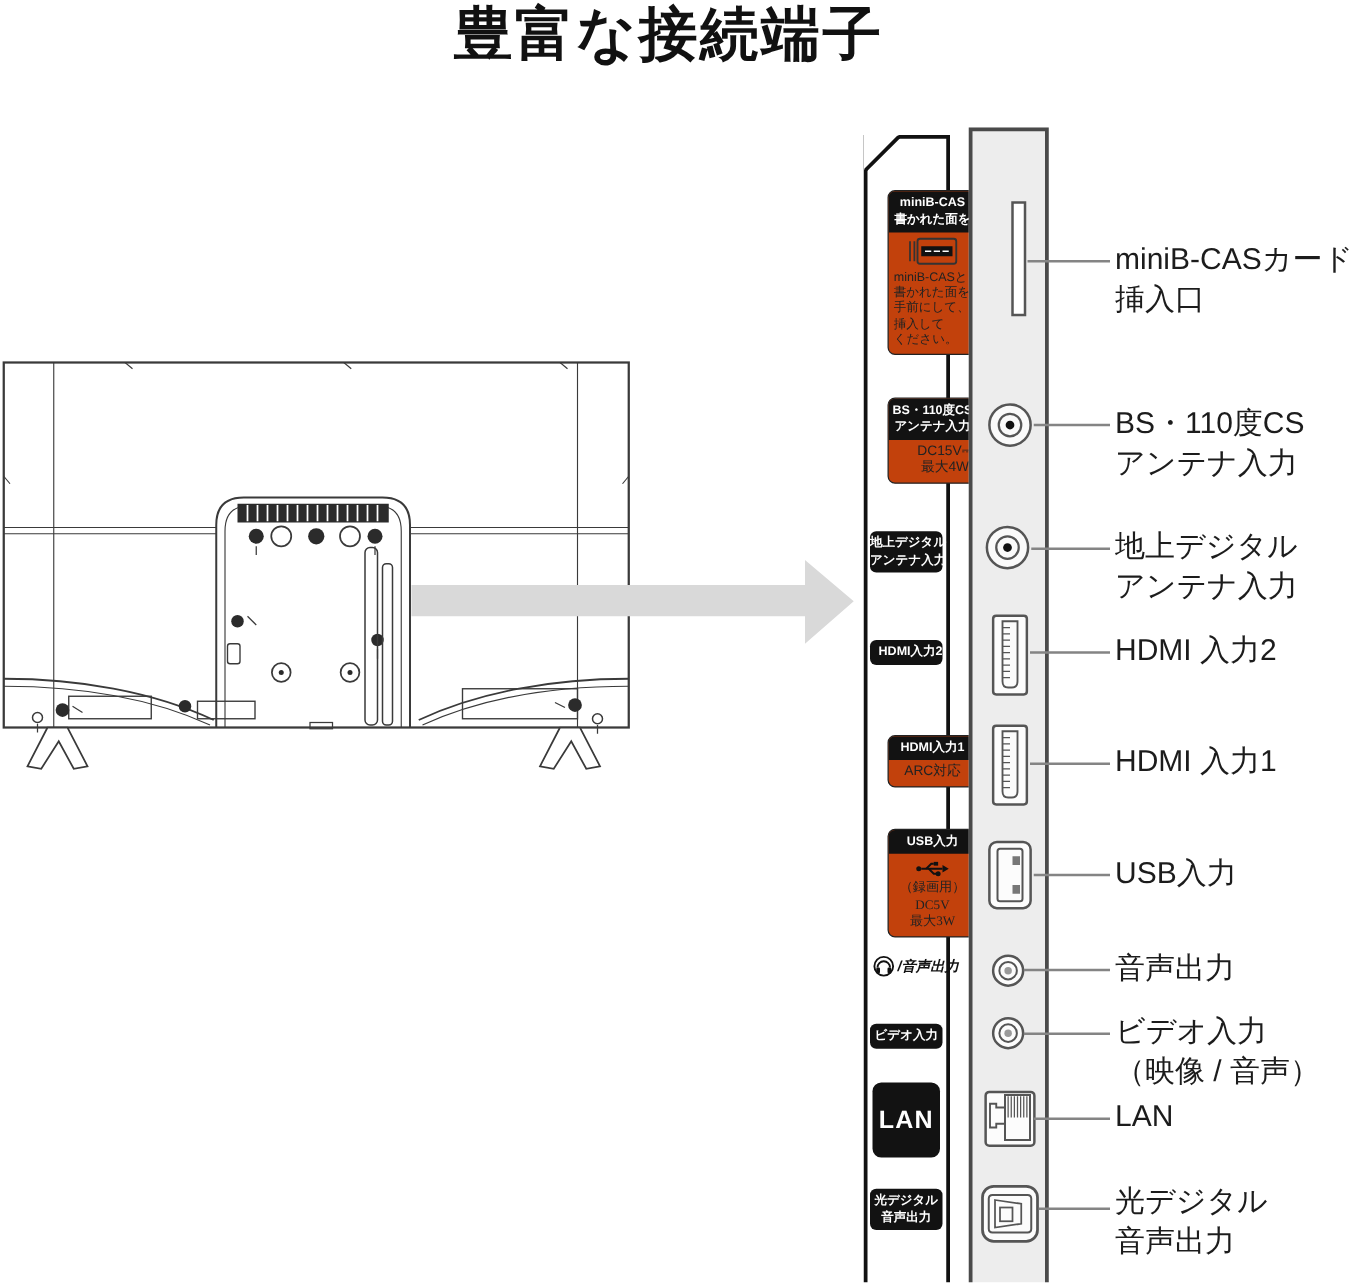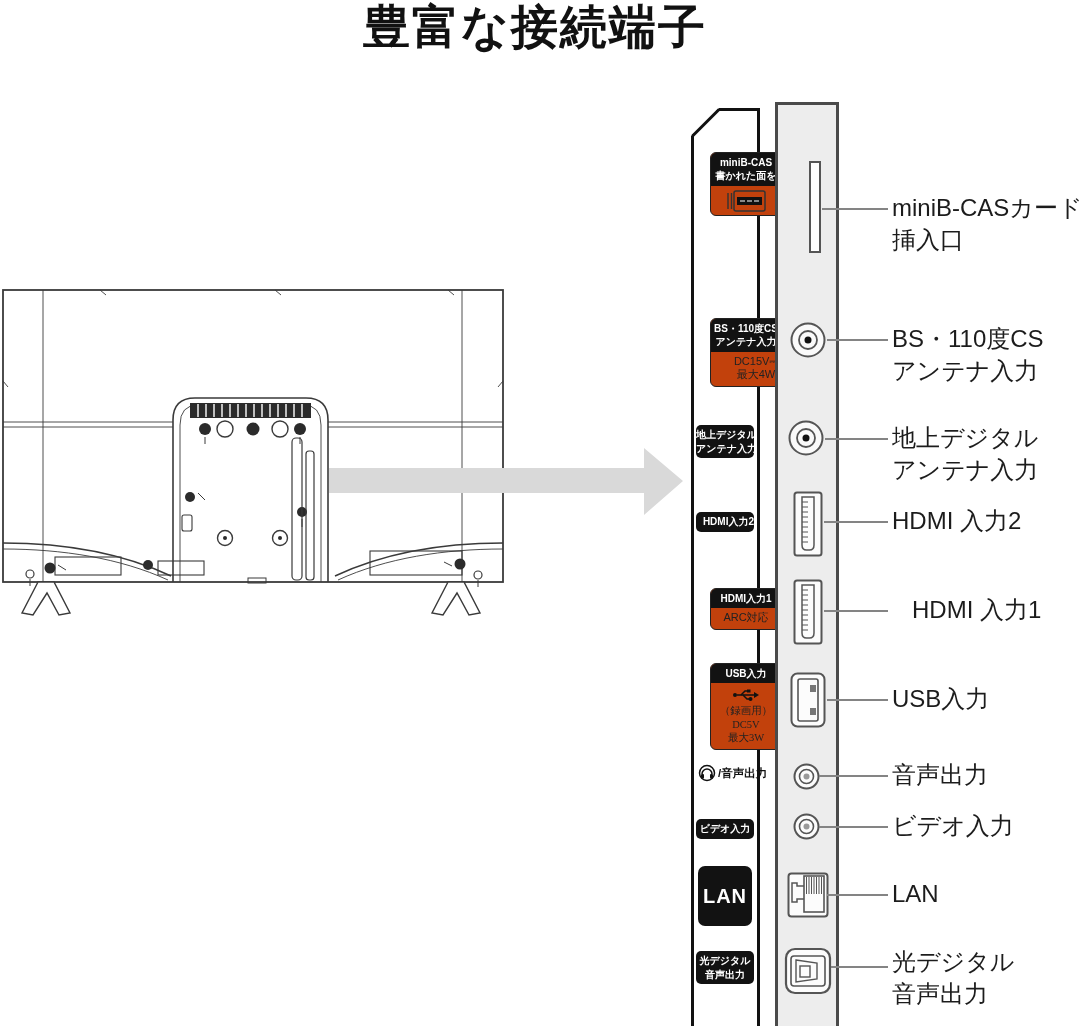--- a/index.html
+++ b/index.html
@@ -140,20 +140,27 @@
         <line x1="3" y1="4" x2="3" y2="20" stroke-width="1.4"></line>
         <line x1="6.5" y1="4" x2="6.5" y2="20" stroke-width="1.4"></line>
         <rect x="9" y="2" width="31" height="20" rx="2" stroke-width="1.5"></rect>
         <rect x="12" y="8" width="25" height="8" fill="#111" stroke="none"></rect>
         <g stroke="#fff" stroke-width="1.2">
           <line x1="15" y1="12" x2="20" y2="12"></line>
             <line x1="22" y1="12" x2="27" y2="12"></line>
             <line x1="29" y1="12" x2="34" y2="12"></line>
         </g>
       </svg>
+      <div class="pod-body note">
+        <div>miniB-CASと</div>
+        <div>書かれた面を</div>
+        <div>手前にして、</div>
+        <div>挿入して</div>
+        <div>ください。</div>
+      </div>
     </div>
 
     <div class="pod" style="top:207px;">
       <div class="badge">
         <div>BS・110度CS</div>
         <div>アンテナ入力</div>
       </div>
       <div class="pod-body" style="font-size:11px;margin-left:20px;">
         <div>DC15V⎓</div>
         <div>最大4W</div>
@@ -191,21 +198,21 @@
         <polyline points="11,8 15,12 17,12"></polyline>
         <circle cx="18.5" cy="12" r="2" fill="#111" stroke="none"></circle>
       </svg>
       <div class="pod-body" style="padding-top:0;font-family:Liberation Serif, serif;">
         <div>（録画用）</div>
         <div>DC5V</div>
         <div>最大3W</div>
       </div>
     </div>
 
-    <div class="audio-row" style="top:653px;">
+    <div class="audio-row" style="top:653px;font-style:italic;">
       <svg width="20" height="18" viewBox="0 0 20 18" fill="none" stroke="#111" stroke-width="1.5">
         <circle cx="10" cy="9" r="7.5"></circle>
         <path d="M5,10 a5,5 0 0 1 10,0"></path>
         <rect x="4" y="10" width="3" height="4.5" rx="1" fill="#111" stroke="none"></rect>
         <rect x="13" y="10" width="3" height="4.5" rx="1" fill="#111" stroke="none"></rect>
       </svg>
       <span>/音声出力</span>
     </div>
 
     <div class="badge solo" style="top:708px;">
@@ -328,31 +335,32 @@
     <div>BS・110度CS</div>
       <div>アンテナ入力</div>
   </div>
   <div class="callout" style="top:422px;">
     <div>地上デジタル</div>
       <div>アンテナ入力</div>
   </div>
   <div class="callout" style="top:505px;">
     <div>HDMI 入力2</div>
   </div>
-  <div class="callout" style="top:594px;margin-left:20px;">
+  <div class="callout" style="top:594px;">
     <div>HDMI 入力1</div>
   </div>
   <div class="callout" style="top:683px;">
     <div>USB入力</div>
   </div>
   <div class="callout" style="top:759px;">
     <div>音声出力</div>
   </div>
   <div class="callout" style="top:810px;">
     <div>ビデオ入力</div>
+      <div>（映像 / 音声）</div>
   </div>
   <div class="callout" style="top:878px;">
     <div>LAN</div>
   </div>
   <div class="callout" style="top:946px;">
     <div>光デジタル</div>
       <div>音声出力</div>
   </div>
 
 </div>

